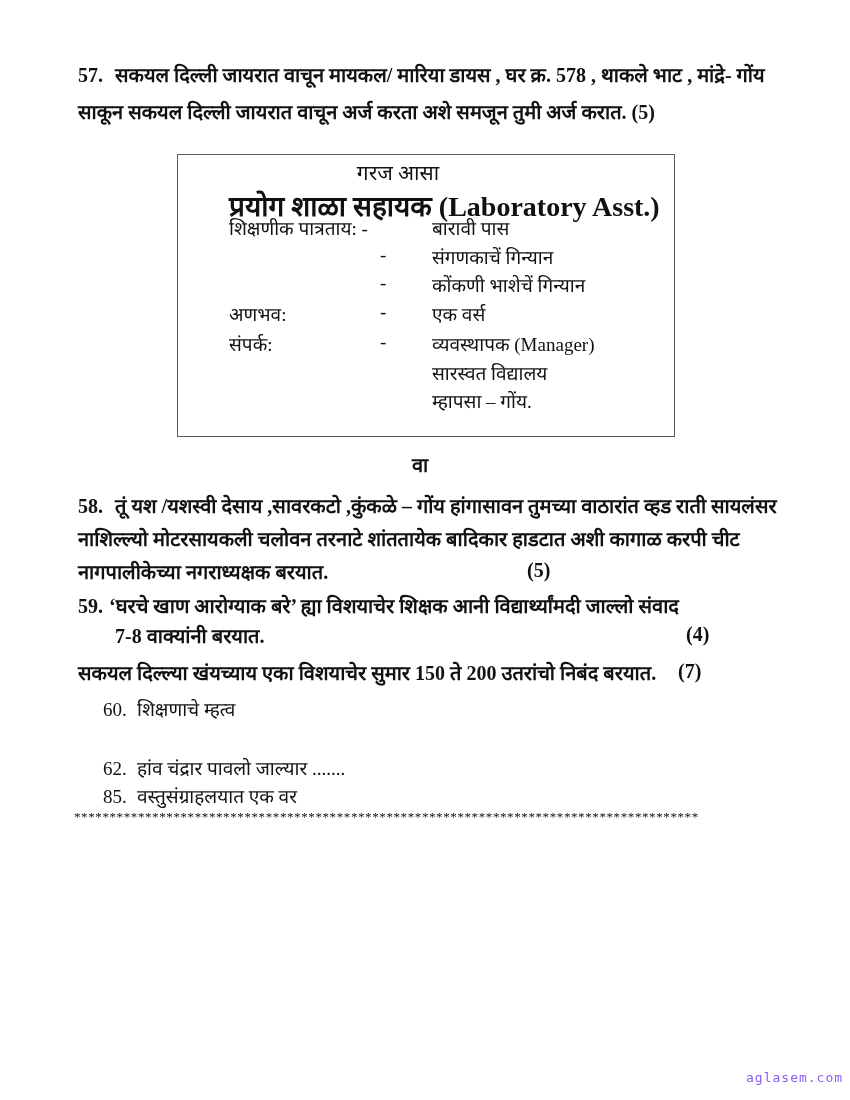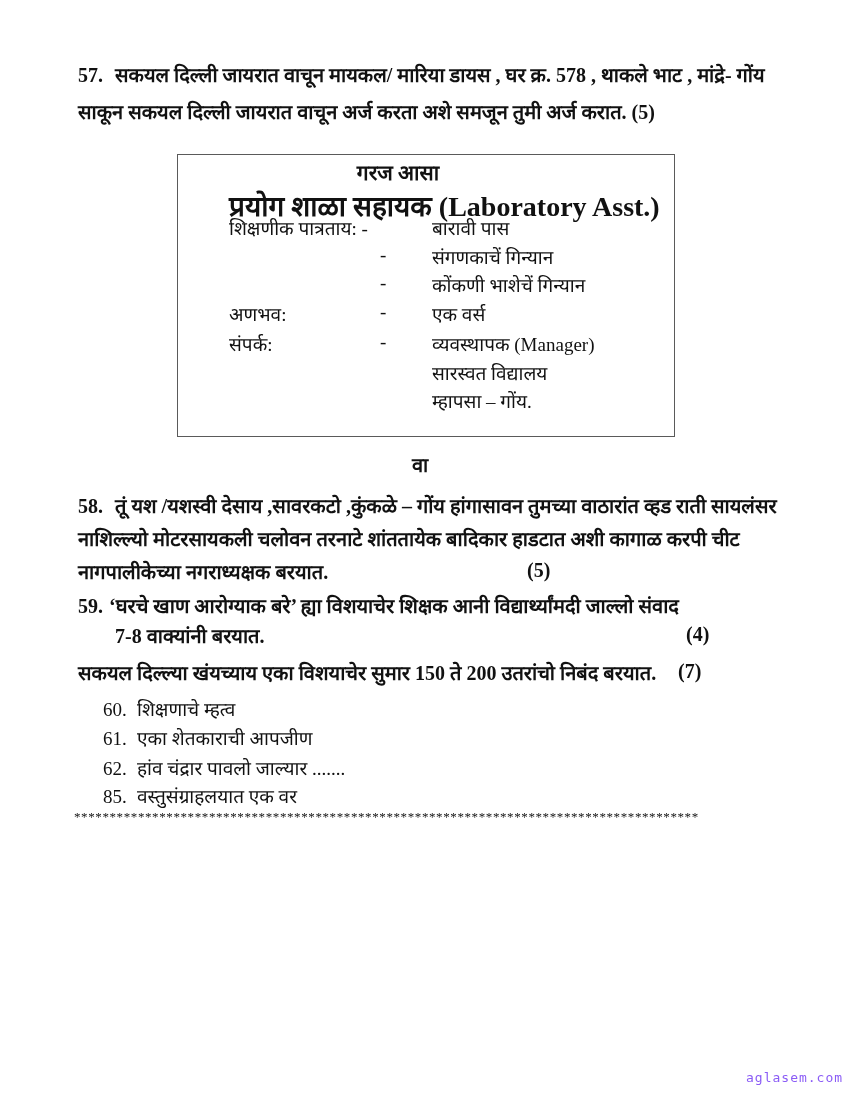--- a/index.html
+++ b/index.html
@@ -6,21 +6,21 @@
   body{font-family:"Liberation Serif","DejaVu Serif",serif;color:#111;}
   .page{position:relative;width:850px;height:1100px;background:#ffffff;overflow:hidden;padding-left:12px;}
   .line{position:absolute;white-space:nowrap;font-size:20px;line-height:26px;}
   .bold{font-weight:bold;}
   .qnum{display:inline-block;margin-right:12px;}
   .marks{position:absolute;white-space:nowrap;font-size:20px;font-weight:bold;}
   
   .advert-box{position:absolute;left:177px;top:154px;width:496px;height:281px;
               border:1.5px solid #5a5a5a;background:#fff;}
   .box-title{position:absolute;left:130px;top:3px;width:180px;text-align:center;
-             font-size:21px;font-weight:bold;white-space:nowrap;}
+             font-size:21px;font-weight:normal;white-space:nowrap;}
   .box-subtitle{position:absolute;left:51px;top:31px;font-size:28px;font-weight:bold;white-space:nowrap;}
   .box-row{position:absolute;left:0;width:100%;height:26px;font-size:19px;white-space:nowrap;}
   .row-label{position:absolute;left:51px;font-weight:normal;}
   .row-dash{position:absolute;left:202px;}
   .row-value{position:absolute;left:254px;}
   
   .topic{position:absolute;left:103px;font-size:19px;white-space:nowrap;line-height:25px;}
   .tnum{display:inline-block;width:34px;}
   
   .stars{position:absolute;left:74px;top:809px;font-size:13px;letter-spacing:0.6px;
@@ -100,23 +100,20 @@
   </div>
   <div class="line bold" style="left:115px;top:623px">7-8 वाक्यांनी बरयात.</div>
   <div class="marks" style="left:686px;top:623px">(4)</div>
 
   <div class="line bold" style="left:78px;top:660px">सकयल दिल्ल्या खंयच्याय एका विशयाचेर सुमार 150 ते 200 उतरांचो निबंद बरयात.</div>
   <div class="marks" style="left:678px;top:660px">(7)</div>
 
   <div class="topic" style="top:697px">
     <span class="tnum">60.</span><span>शिक्षणाचे म्हत्व</span>
   </div>
-  <div class="topic" style="top:726px">
-    <span class="tnum">61.</span><span>एका शेतकाराची आपजीण</span>
-  </div>
   <div class="topic" style="top:756px">
     <span class="tnum">62.</span><span>हांव चंद्रार पावलो जाल्यार .......</span>
   </div>
   <div class="topic" style="top:784px">
     <span class="tnum">85.</span><span>वस्तुसंग्राहलयात एक वर</span>
   </div>
 
   <div class="stars">****************************************************************************************</div>
 
   <div class="watermark">aglasem.com</div>

